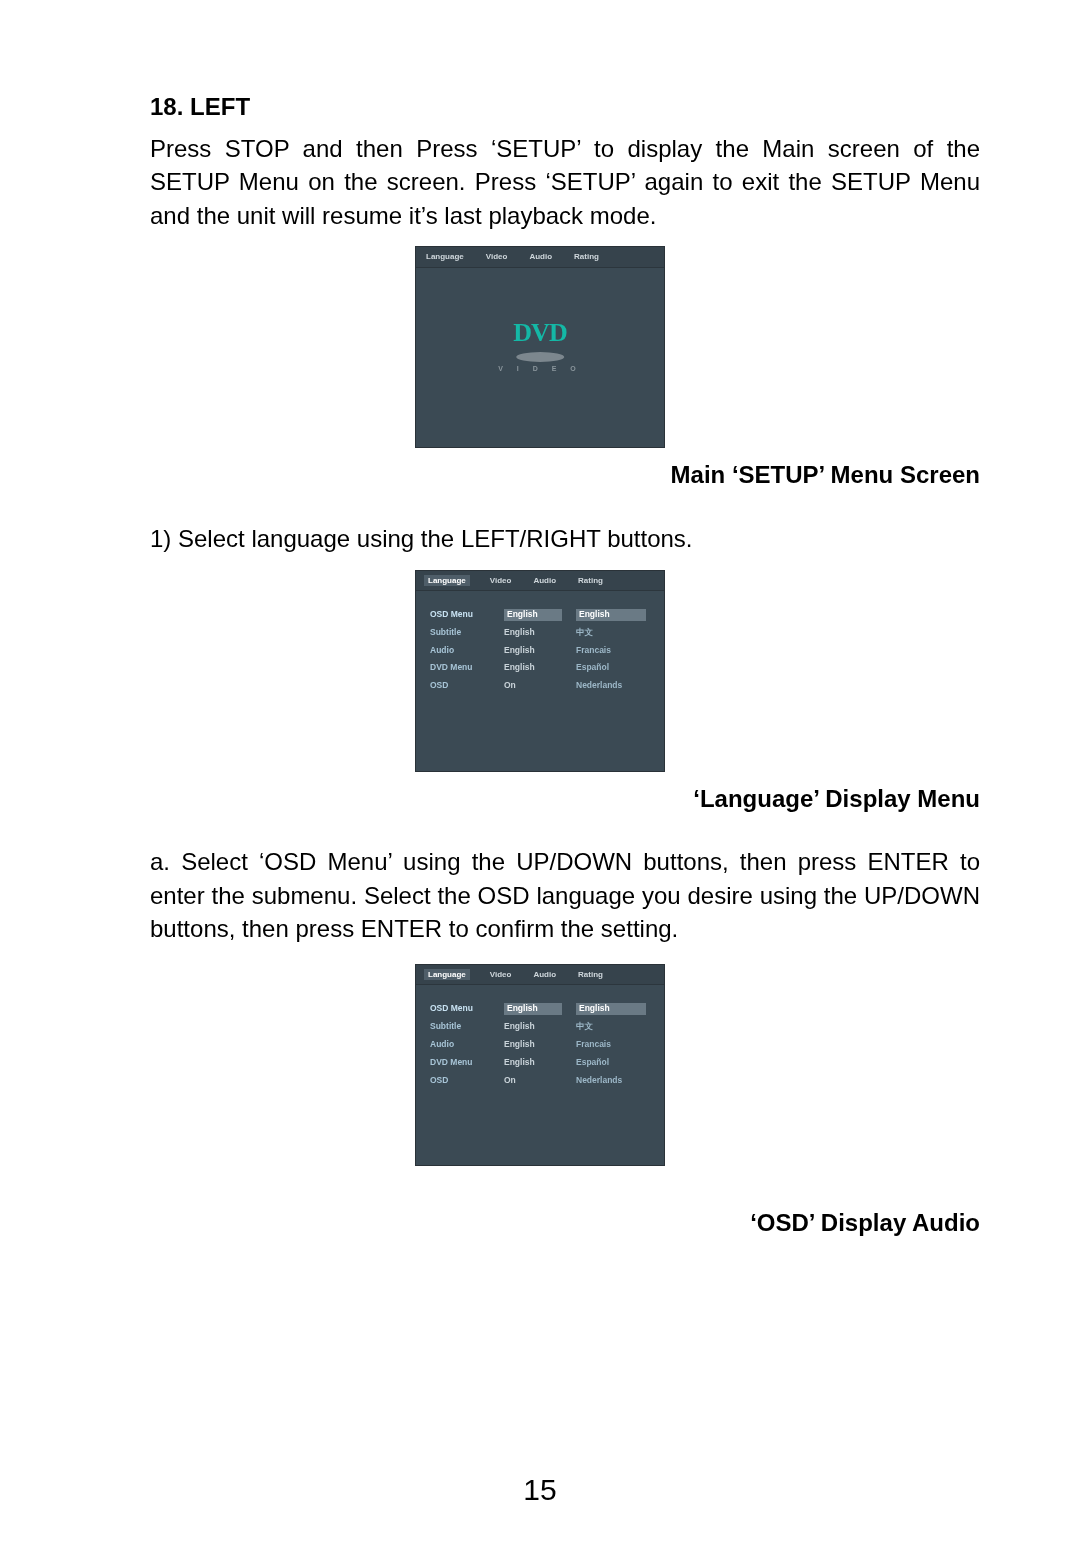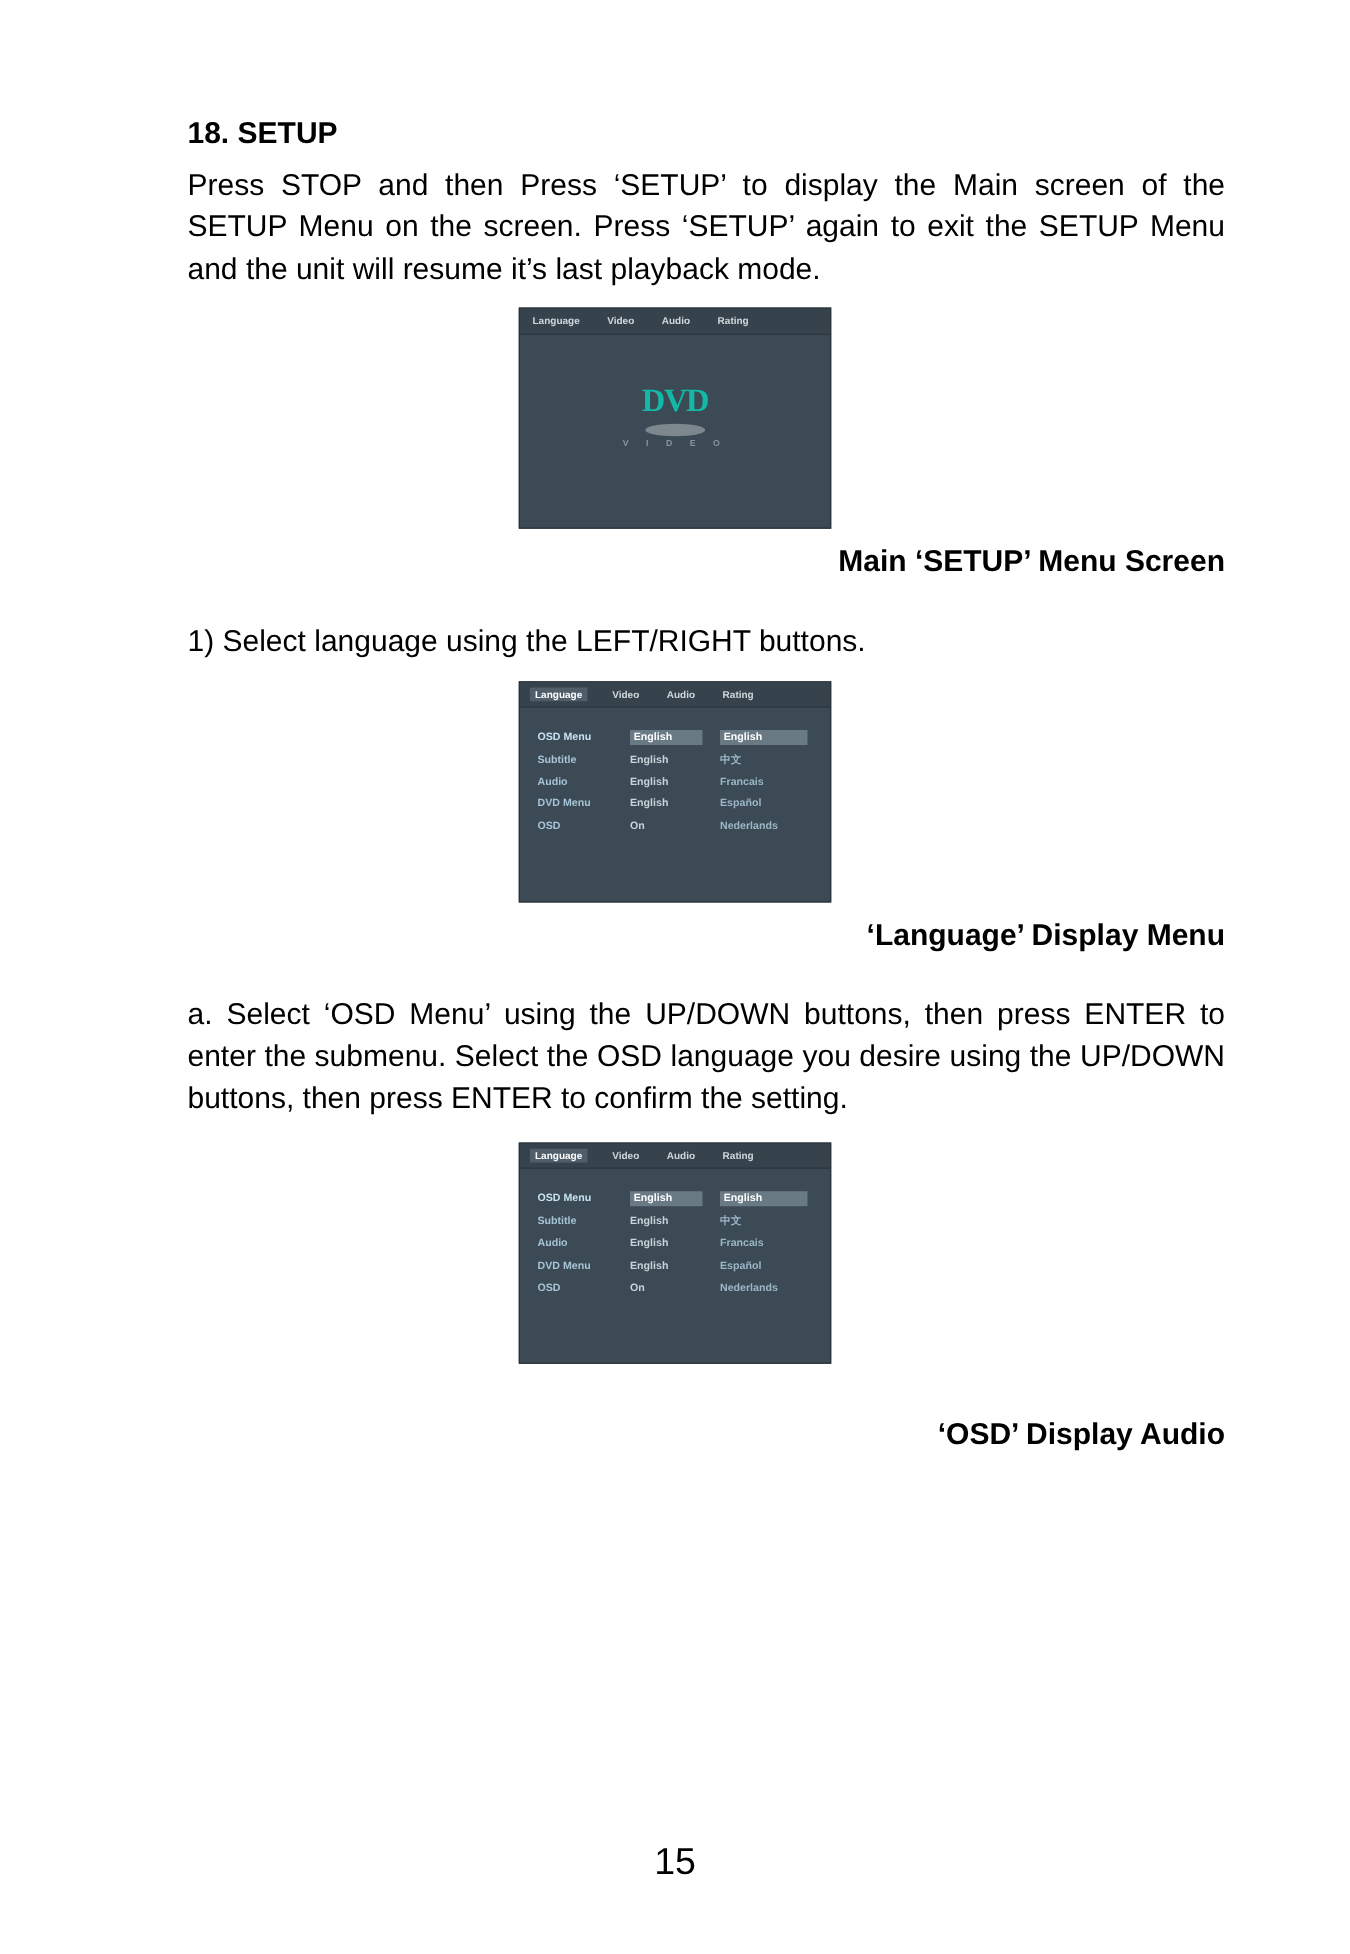--- a/index.html
+++ b/index.html
@@ -14,21 +14,21 @@
       font-size: 24px;
       line-height: 1.4;
     }
     .section-heading { font-weight: bold; margin-bottom: 8px; }
     .indent { margin-left: 50px; }
     .justify { text-align: justify; }
     .caption { font-weight: bold; text-align: right; margin: 10px 0 30px 0; }
     .paragraph { margin-bottom: 14px; }
     .screenshot {
       width: 250px;
-      height: 177px;
+      height: 202px;
       margin: 8px auto;
       background: #3b4a54;
       position: relative;
       border: 1px solid #2a3238;
     }
     .tabbar {
       display: flex;
       gap: 18px;
       padding: 4px 8px;
       background: #36434c;
@@ -86,21 +86,21 @@
       transform: translateX(-50%);
       font-size: 30px;
     }
     .sp-top { margin-top: 18px; }
   </style>
 </head>
 <body>
 
 <div class="section-heading indent">
   <span>18.</span>
-  <span>SETUP</span>
+  <span>LEFT</span>
 </div>
 
 <div class="indent justify paragraph">Press STOP and then Press ‘SETUP’ to display the Main screen of the SETUP Menu on the screen. Press ‘SETUP’ again to exit  the SETUP Menu and the unit  will resume it’s last playback mode.</div>
 
 <div class="screenshot">
   <div class="tabbar">
     <span class="tab">Language</span>
     <span class="tab">Video</span>
     <span class="tab">Audio</span>
     <span class="tab">Rating</span>

